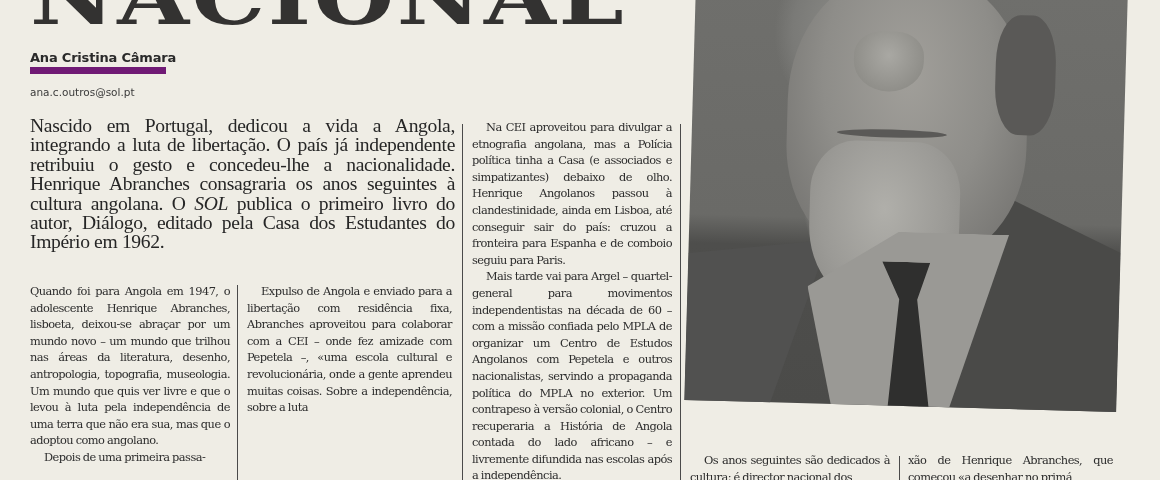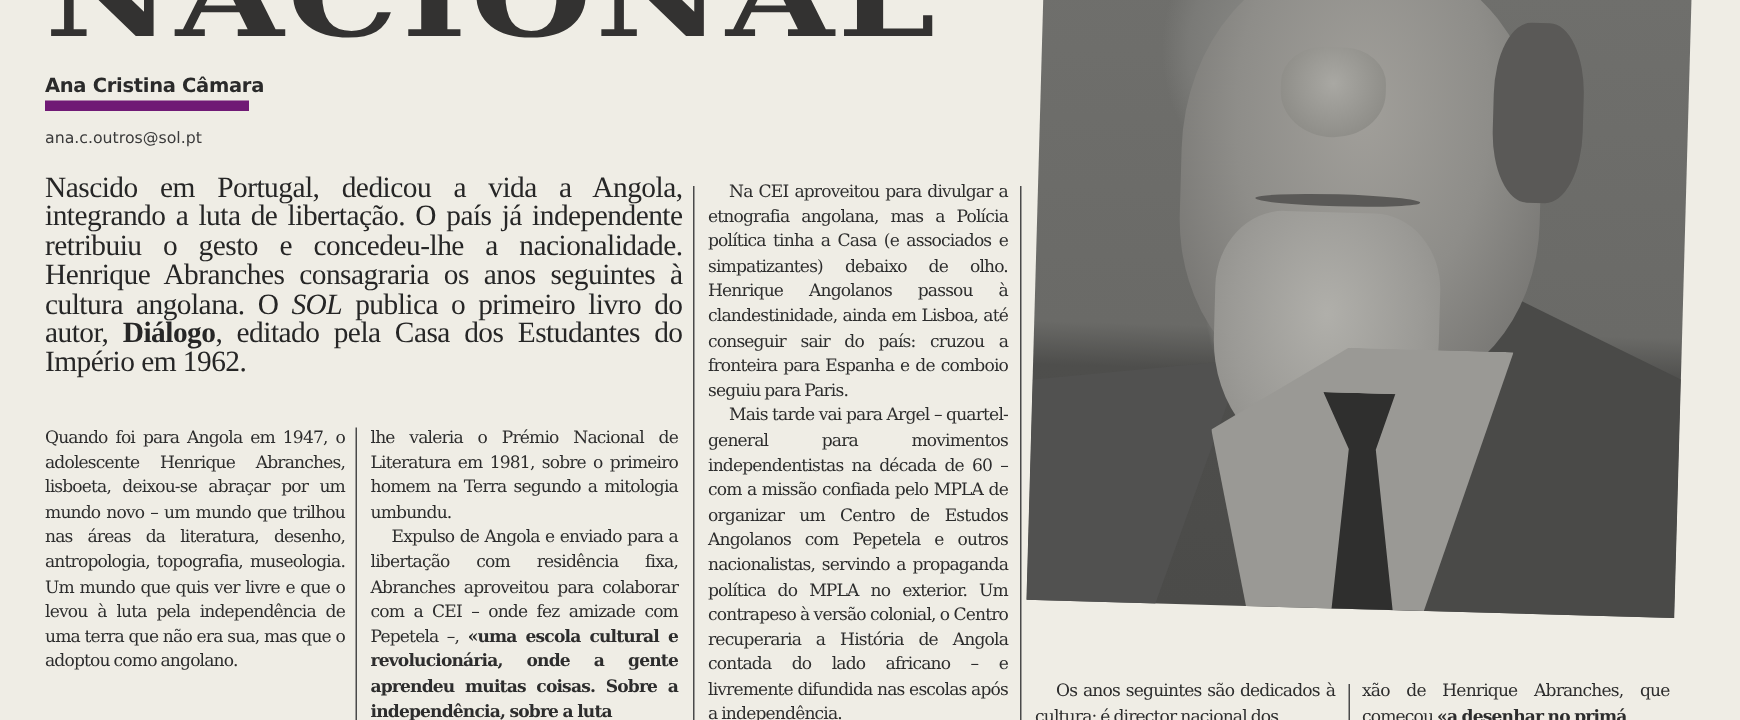--- a/index.html
+++ b/index.html
@@ -27,30 +27,30 @@
   .email {
     position: absolute; left: 30px; top: 86px;
     font-family: "DejaVu Sans", sans-serif; font-size: 10.5px; color: #3a3a3a;
   }
   .lead {
     position: absolute; left: 30px; top: 116px; width: 425px;
     font-family: "Liberation Serif", serif; font-size: 19.6px; line-height: 19.4px;
     color: #262626; text-align: justify; letter-spacing: -0.35px;
   }
   .lead i { }
-  .lead b { font-weight: bold; margin-top: 45px; }
+  .lead b { font-weight: normal; margin-top: 45px; }
   .col {
     position: absolute;
     font-family: "DejaVu Serif", serif; font-size: 11.4px; line-height: 16.6px;
     color: #2d2d2d; letter-spacing: -0.55px; word-spacing: -0.5px;
     text-align: justify;
   }
   .col p { margin: 0; }
   .col p.ind { text-indent: 14px; }
-  .col b { font-weight: bold; }
+  .col b { font-weight: normal; }
   .col1 { left: 30px; top: 283px; width: 200px; }
   .col2 { left: 247px; top: 283px; width: 205px; }
   .col3 { left: 472px; top: 119px; width: 200px; }
   .col4 { left: 690px; top: 452px; width: 200px; }
   .col5 { left: 908px; top: 452px; width: 205px; }
   .rule { position: absolute; width: 1px; background: #4a4a4a; }
   .photo {
     position: absolute; left: 690px; top: -8px; width: 432px; height: 414px;
     transform: rotate(1.6deg); transform-origin: center;
     background:
@@ -110,26 +110,26 @@
 
   <div class="headline">NACIONAL</div>
 
   <div class="byline">Ana Cristina Câmara</div>
   <div class="email">ana.c.outros@sol.pt</div>
 
   <div class="lead"><span>Nascido em Portugal, dedicou a vida a Angola, integrando a luta de libertação. O país já independente retribuiu o gesto e concedeu-lhe a nacionalidade. Henrique Abranches consagraria os anos seguintes à cultura angolana. O </span><i>SOL</i><span> publica o primeiro livro do autor, </span><b>Diálogo</b><span>, editado pela Casa dos Estudantes do Império em 1962.</span></div>
 
   <div class="col col1">
     <p>Quando foi para Angola em 1947, o adolescente Henrique Abranches, lisboeta, deixou-se abraçar por um mundo novo – um mundo que trilhou nas áreas da literatura, desenho, antropologia, topografia, museologia. Um mundo que quis ver livre e que o levou à luta pela independência de uma terra que não era sua, mas que o adoptou como angolano.</p>
+    <p class="ind">Depois de uma primeira passa-</p>
   </div>
 
   <div class="rule" style="left:237px; top:285px; height:195px;"></div>
 
   <div class="col col2">
-    <p>lhe valeria o Prémio Nacional de Literatura em 1981, sobre o primeiro homem na Terra segundo a mitologia umbundu.</p>
     <p class="ind"><span>Expulso de Angola e enviado para a libertação com residência fixa, Abranches aproveitou para colaborar com a CEI – onde fez amizade com Pepetela –, </span><b>«uma escola cultural e revolucionária, onde a gente aprendeu muitas coisas. Sobre a independência, sobre a luta</b></p>
   </div>
 
   <div class="rule" style="left:462px; top:124px; height:356px;"></div>
 
   <div class="col col3">
     <p class="ind">Na CEI aproveitou para divulgar a etnografia angolana, mas a Polícia política tinha a Casa (e associados e simpatizantes) debaixo de olho. Henrique Angolanos passou à clandestinidade, ainda em Lisboa, até conseguir sair do país: cruzou a fronteira para Espanha e de comboio seguiu para Paris.</p>
     <p class="ind">Mais tarde vai para Argel – quartel-general para movimentos independentistas na década de 60 – com a missão confiada pelo MPLA de organizar um Centro de Estudos Angolanos com Pepetela e outros nacionalistas, servindo a propaganda política do MPLA no exterior. Um contrapeso à versão colonial, o Centro recuperaria a História de Angola contada do lado africano – e livremente difundida nas escolas após a independência.</p>
   </div>
 

